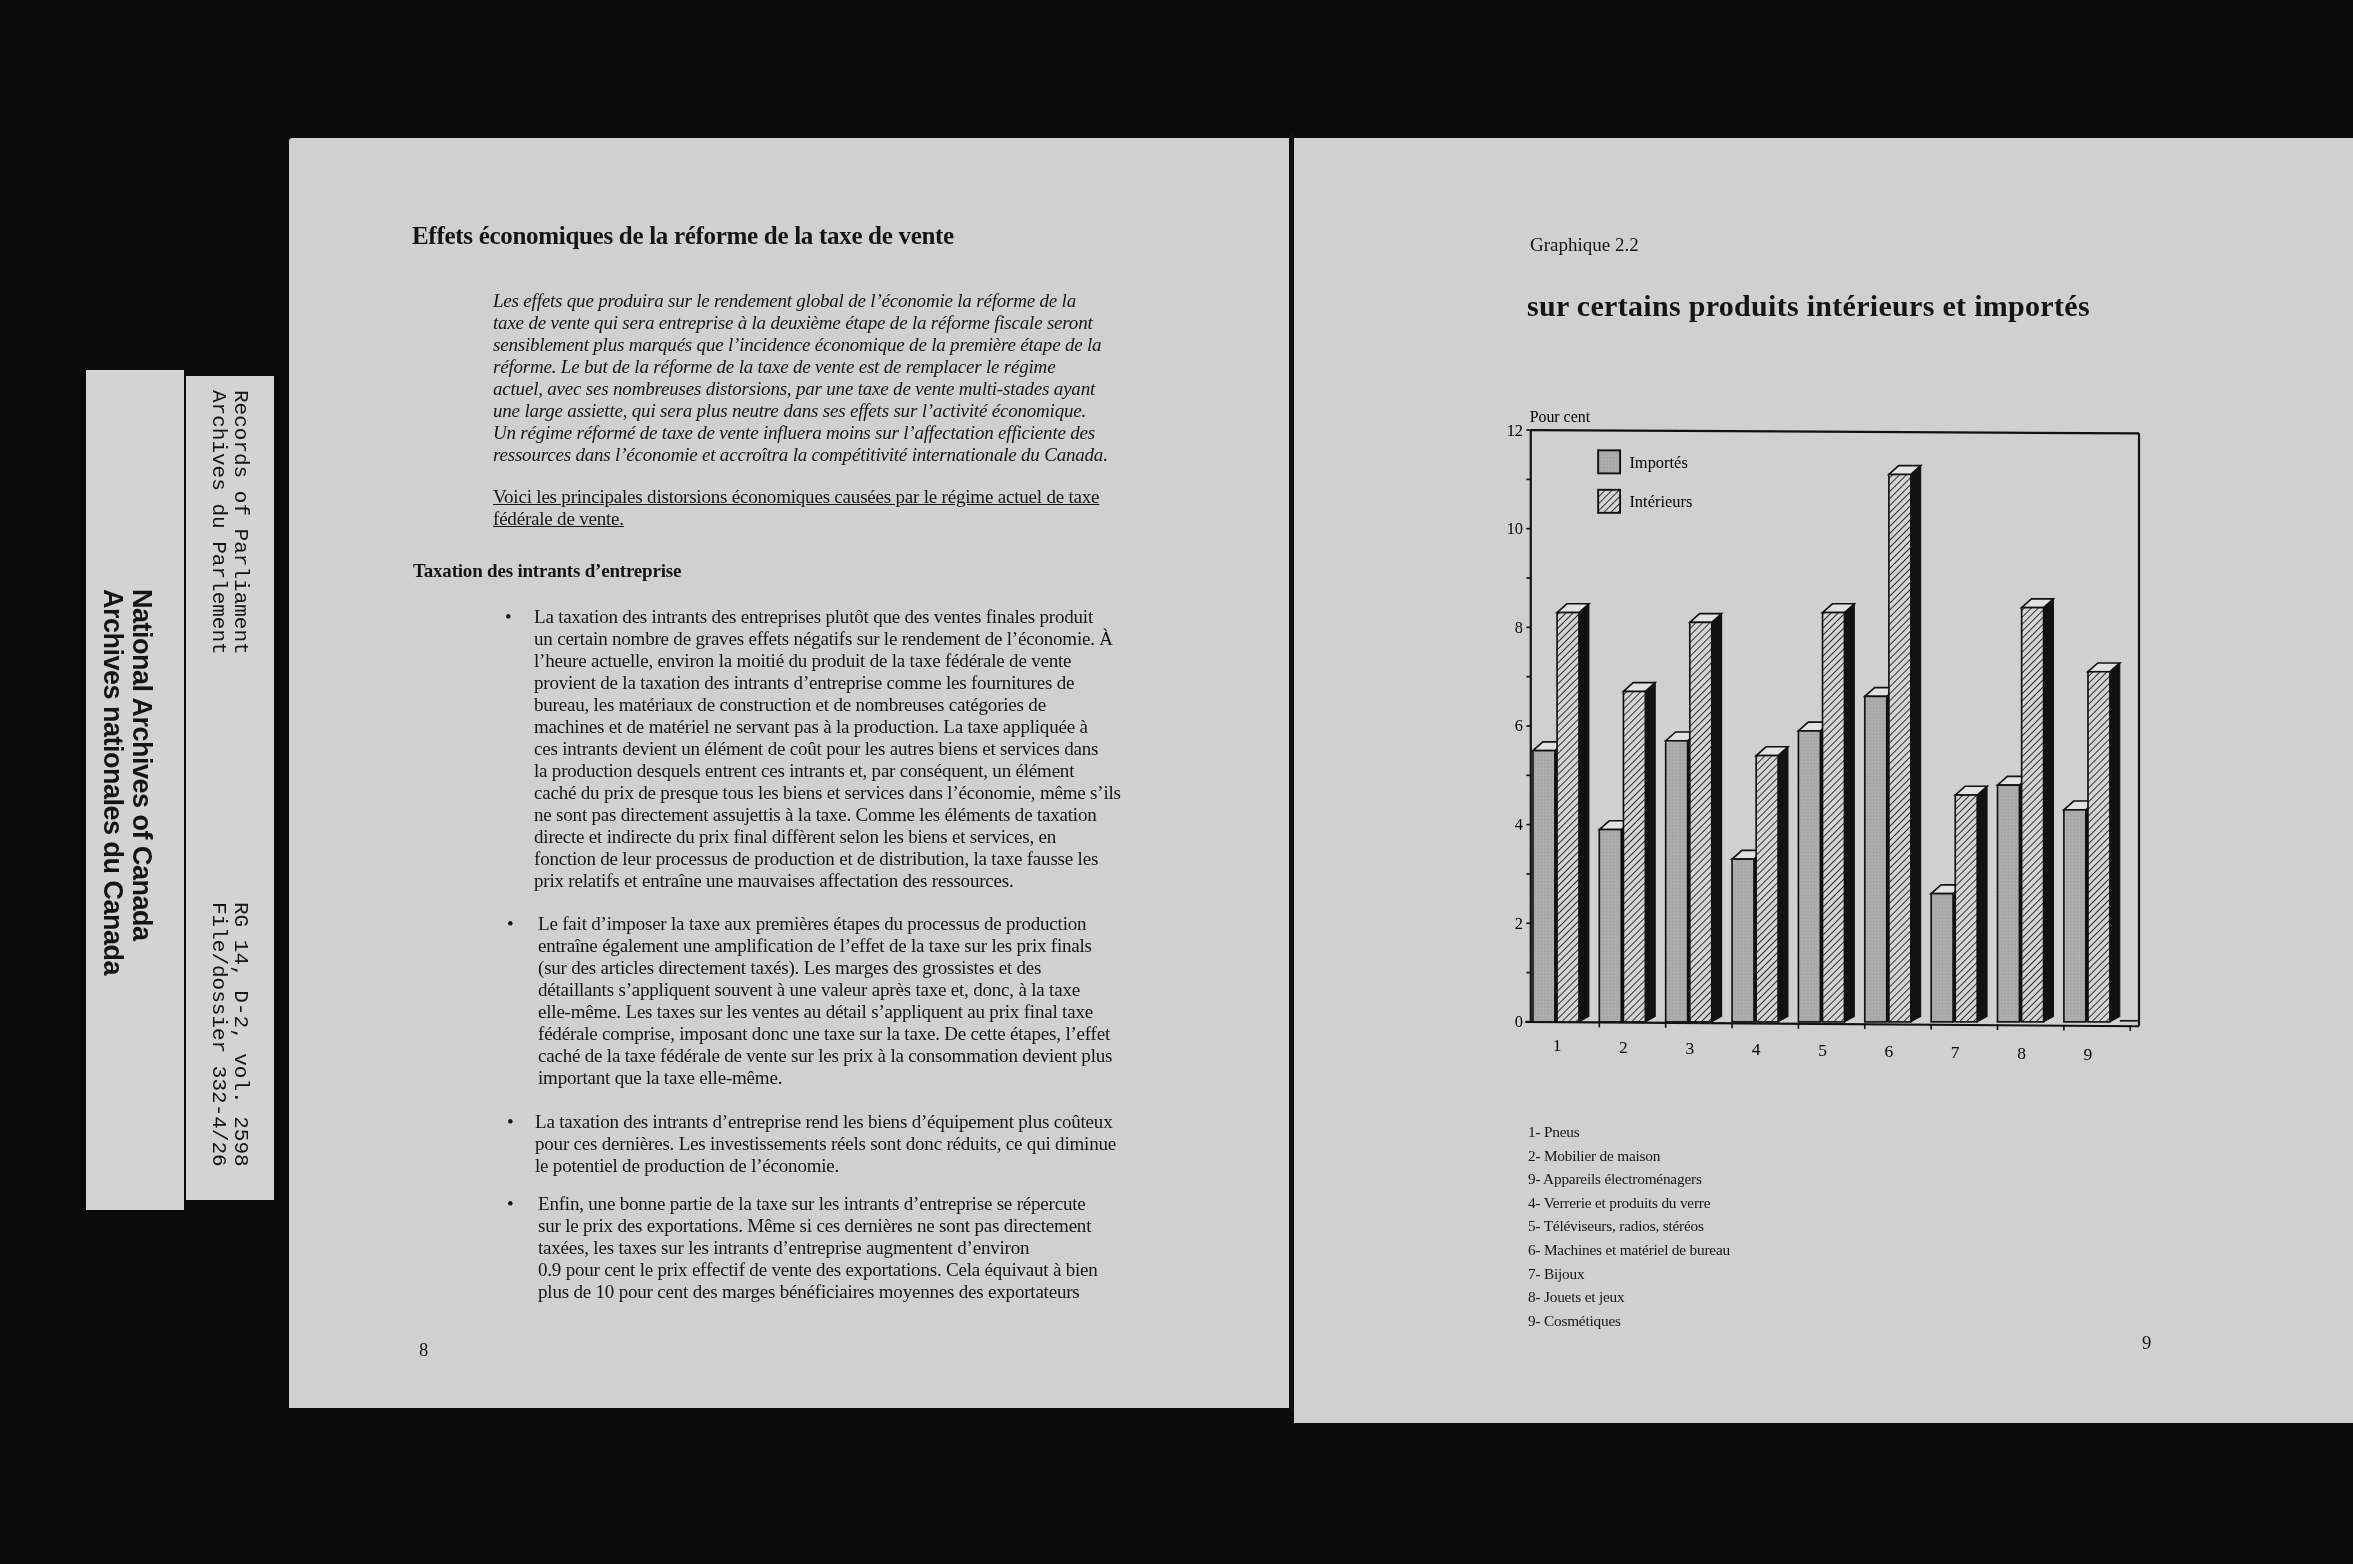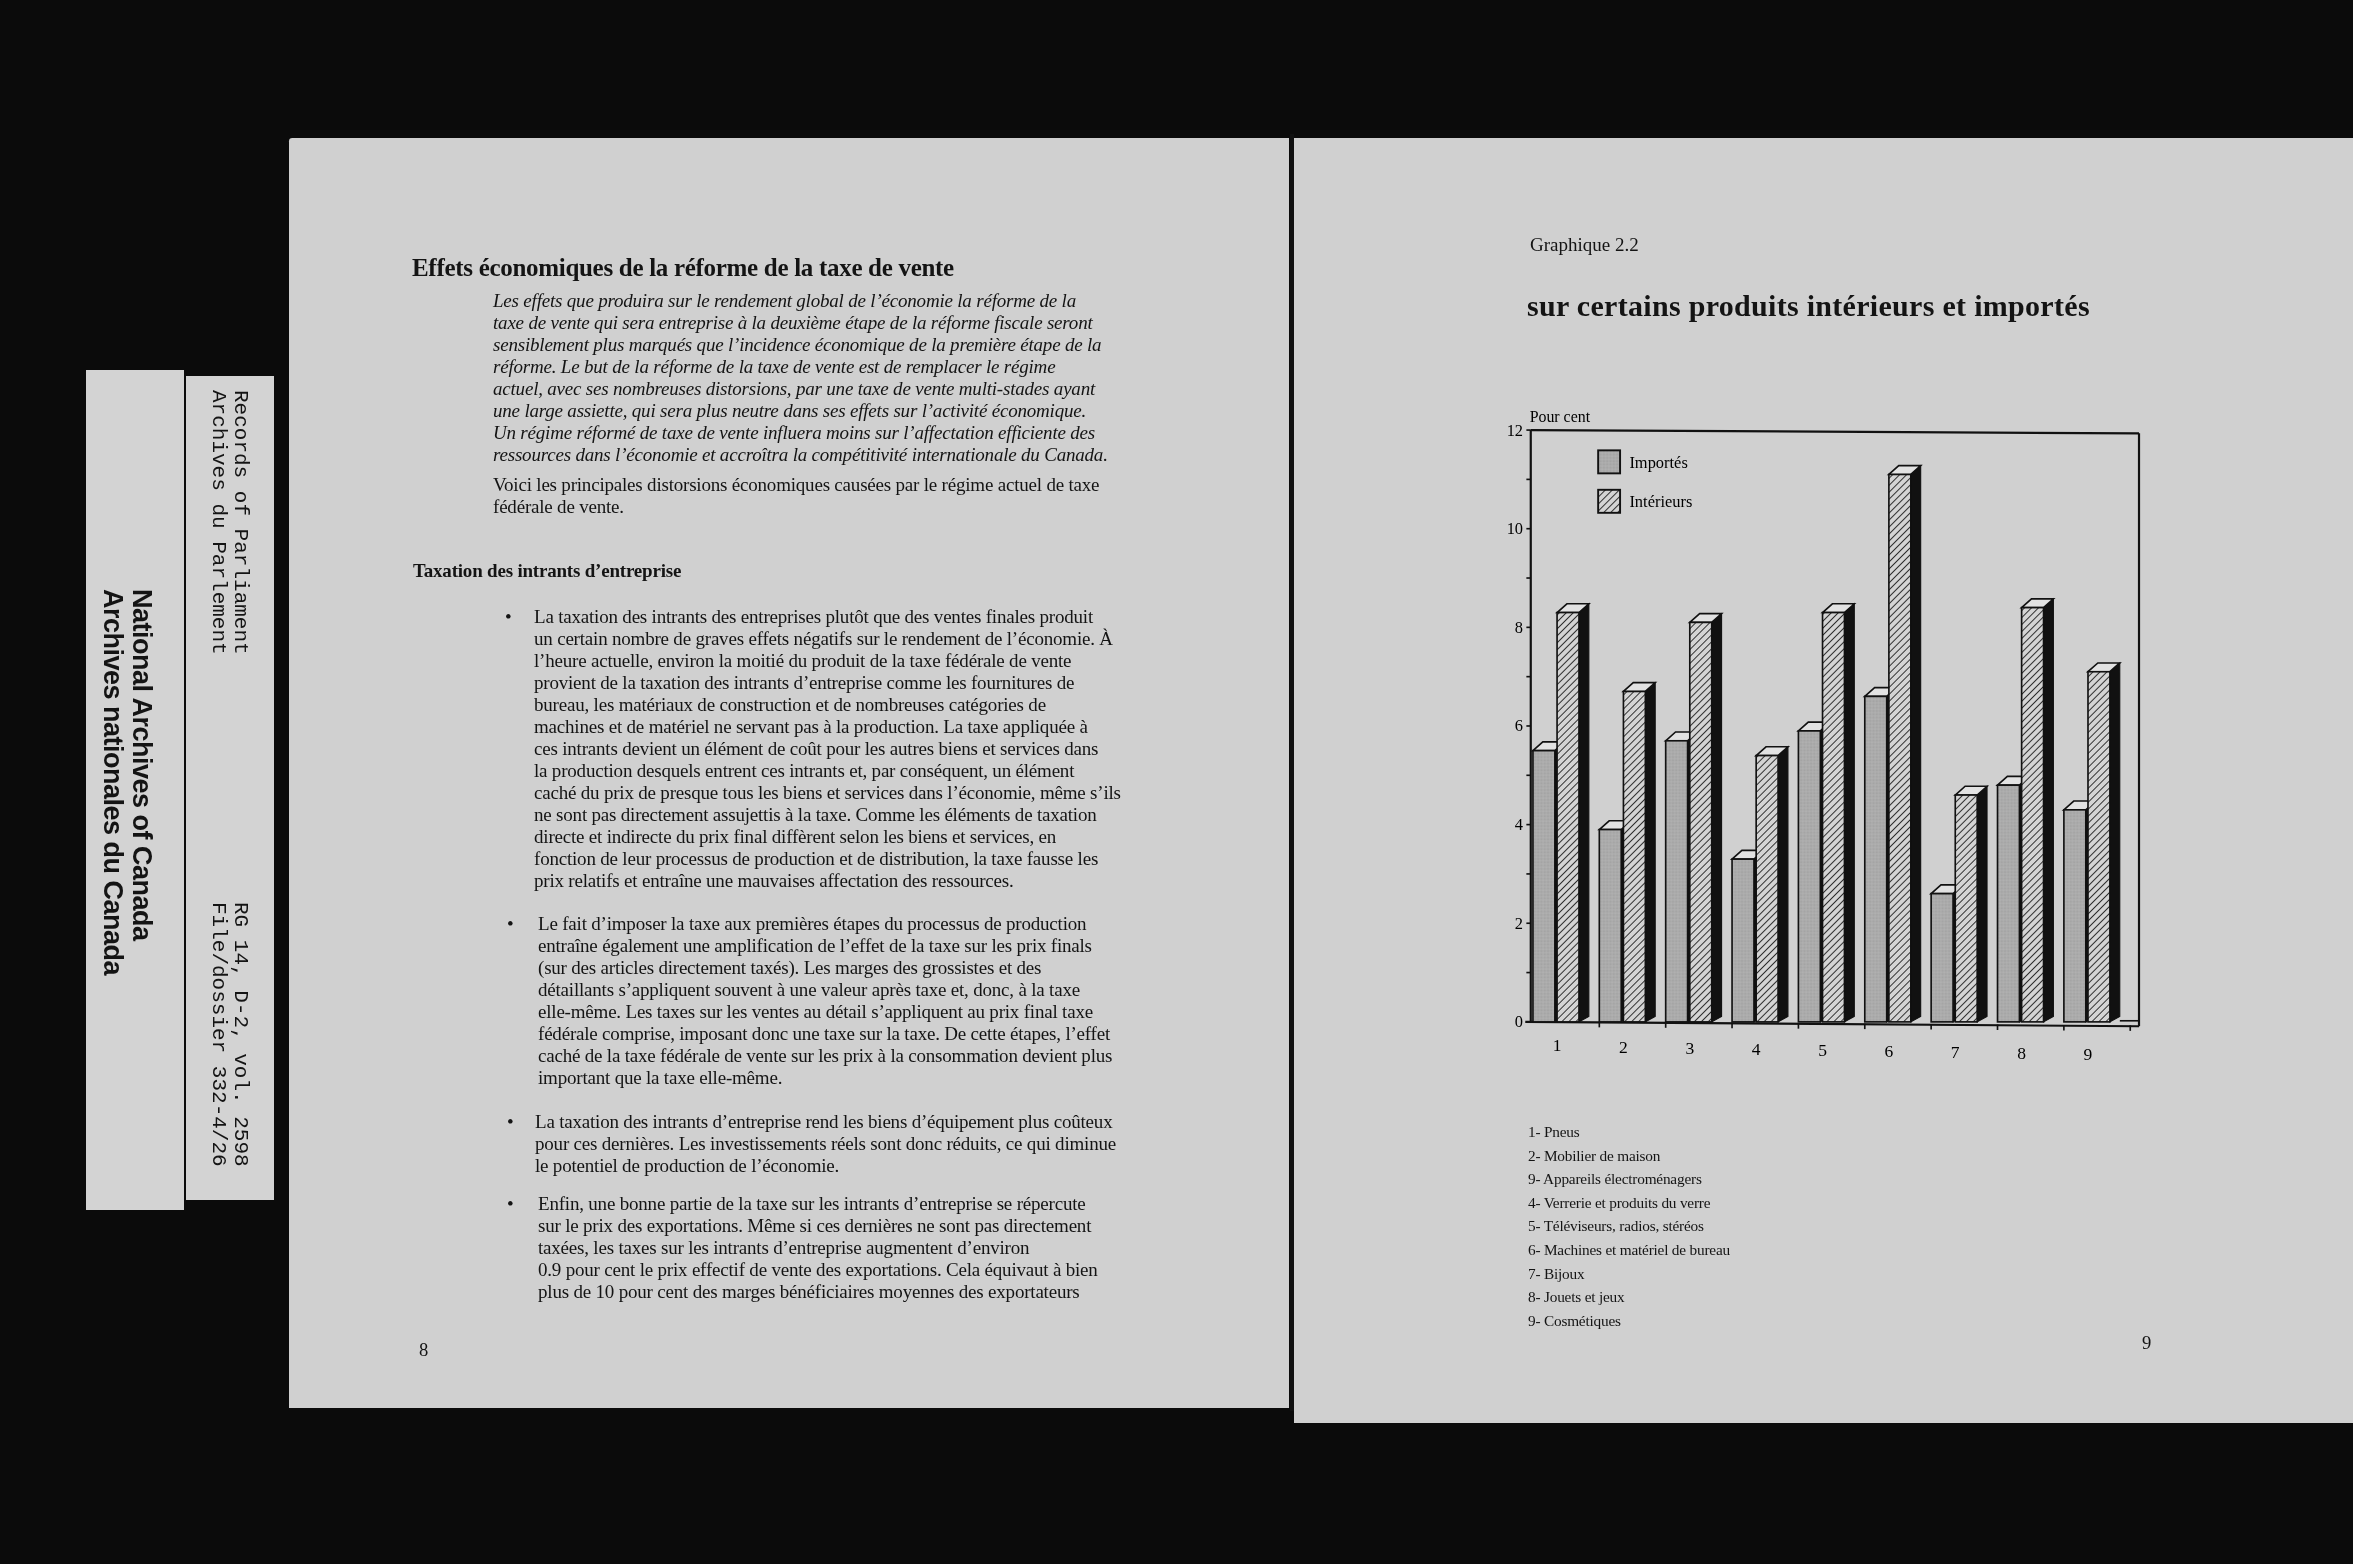--- a/index.html
+++ b/index.html
@@ -39,32 +39,32 @@
     <div>Records of Parliament</div>
     <div>Archives du Parlement</div>
   </div>
   <div class="vtext" style="left:65px; top:526px;">
     <div>RG 14, D-2, vol. 2598</div>
     <div>File/dossier 332-4/26</div>
   </div>
 </div>
 
 <div class="page page-left">
-  <div class="t h1" style="left:123px; top:116px;">Effets économiques de la réforme de la taxe de vente</div>
+  <div class="t h1" style="left:123px; top:84px;">Effets économiques de la réforme de la taxe de vente</div>
   <div class="t para" id="intro" style="left:204px; top:152px;font-style:italic;">
       <div>Les effets que produira sur le rendement global de l’économie la réforme de la</div>
       <div>taxe de vente qui sera entreprise à la deuxième étape de la réforme fiscale seront</div>
       <div>sensiblement plus marqués que l’incidence économique de la première étape de la</div>
       <div>réforme. Le but de la réforme de la taxe de vente est de remplacer le régime</div>
       <div>actuel, avec ses nombreuses distorsions, par une taxe de vente multi-stades ayant</div>
       <div>une large assiette, qui sera plus neutre dans ses effets sur l’activité économique.</div>
       <div>Un régime réformé de taxe de vente influera moins sur l’affectation efficiente des</div>
       <div>ressources dans l’économie et accroîtra la compétitivité internationale du Canada.</div>
     </div>
-  <div class="t para" id="para2" style="left:204px; top:336px;">
+  <div class="t para" id="para2" style="left:204px; top:348px;text-decoration:underline;">
       <div>Voici les principales distorsions économiques causées par le régime actuel de taxe</div>
       <div>fédérale de vente.</div>
     </div>
   <div class="t h2" style="left:124px; top:422px;">Taxation des intrants d’entreprise</div>
   <div id="bullets">
       <div>
         <div class="bullet" style="left: 216px; top: 468px;">•</div>
         <div class="t para" style="left: 245px; top: 468px;">
           <div>La taxation des intrants des entreprises plutôt que des ventes finales produit</div>
           <div>un certain nombre de graves effets négatifs sur le rendement de l’économie. À</div>

